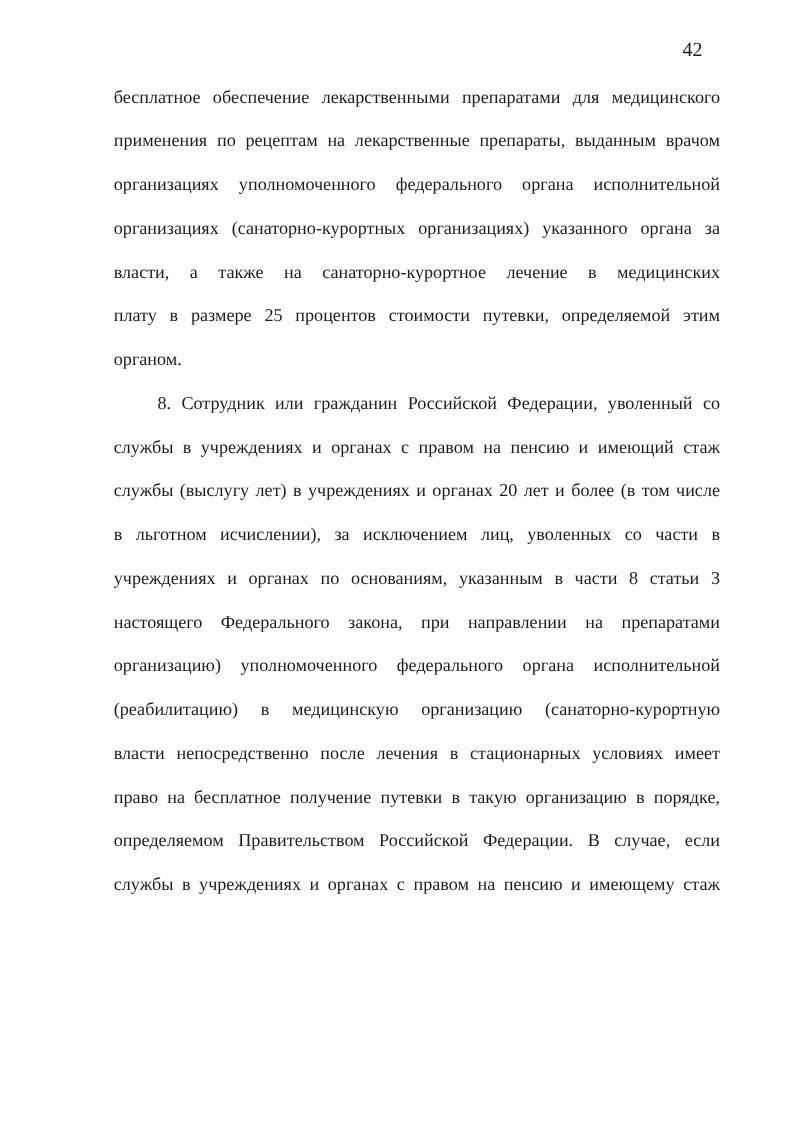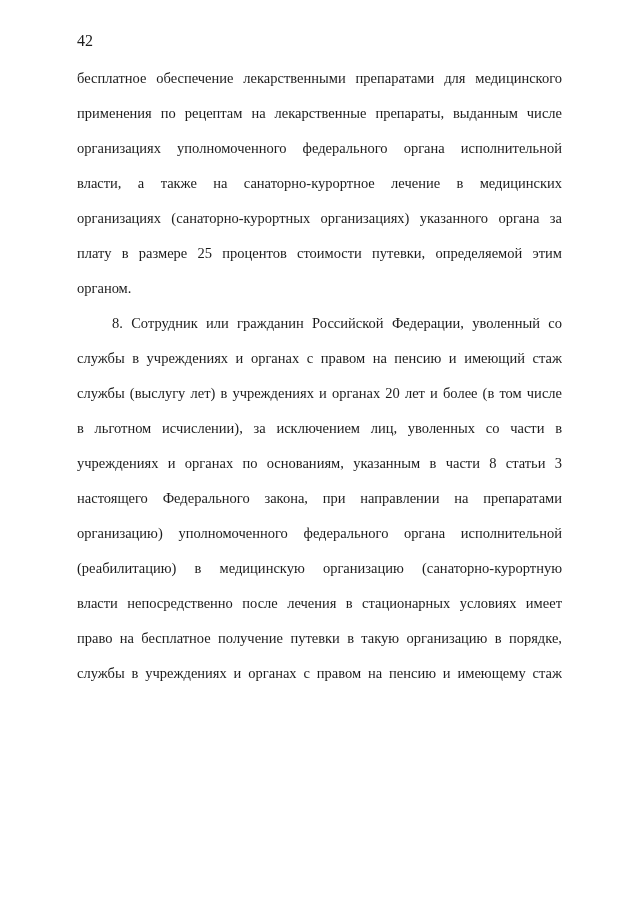--- a/index.html
+++ b/index.html
@@ -18,28 +18,28 @@
   .sheet {
     position: absolute;
     inset: 0;
     background: #ffffff;
   }
   .page-number {
     position: absolute;
     top: 31px;
     left: 77px;
     width: 485px;
-    text-align: left;
+    text-align: right;
     font-size: 16px;
     line-height: 20px;
   }
   .text-body {
     position: absolute;
     top: 61px;
-    left: 77px;
+    left: 91px;
     width: 485px;
     font-size: 14.5px;
   }
   .line {
     height: 35px;
     line-height: 35px;
     text-align: justify;
     text-align-last: justify;
     overflow: hidden;
   }
@@ -53,34 +53,35 @@
   }
 </style>
 </head>
 <body>
 
 <div class="sheet">
   <div class="page-number">42</div>
   <div class="text-body">
       <div>
         <div class="line">бесплатное обеспечение лекарственными препаратами для медицинского</div>
-        <div class="line">применения по рецептам на лекарственные препараты, выданным числе</div>
+        <div class="line">применения по рецептам на лекарственные препараты, выданным врачом</div>
         <div class="line">организациях уполномоченного федерального органа исполнительной</div>
+        <div class="line">организациях (санаторно-курортных организациях) указанного органа за</div>
         <div class="line">власти, а также на санаторно-курортное лечение в медицинских</div>
-        <div class="line">организациях (санаторно-курортных организациях) указанного органа за</div>
         <div class="line">плату в размере 25 процентов стоимости путевки, определяемой этим</div>
         <div class="line last-left">органом.</div>
       </div>
       <div>
         <div class="line indent">8. Сотрудник или гражданин Российской Федерации, уволенный со</div>
         <div class="line">службы в учреждениях и органах с правом на пенсию и имеющий стаж</div>
         <div class="line">службы (выслугу лет) в учреждениях и органах 20 лет и более (в том числе</div>
         <div class="line">в льготном исчислении), за исключением лиц, уволенных со части в</div>
         <div class="line">учреждениях и органах по основаниям, указанным в части 8 статьи 3</div>
         <div class="line">настоящего Федерального закона, при направлении на препаратами</div>
         <div class="line">организацию) уполномоченного федерального органа исполнительной</div>
         <div class="line">(реабилитацию) в медицинскую организацию (санаторно-курортную</div>
         <div class="line">власти непосредственно после лечения в стационарных условиях имеет</div>
         <div class="line">право на бесплатное получение путевки в такую организацию в порядке,</div>
+        <div class="line">определяемом Правительством Российской Федерации. В случае, если</div>
         <div class="line">службы в учреждениях и органах с правом на пенсию и имеющему стаж</div>
       </div>
     </div>
 </div>
 
 </body></html>

